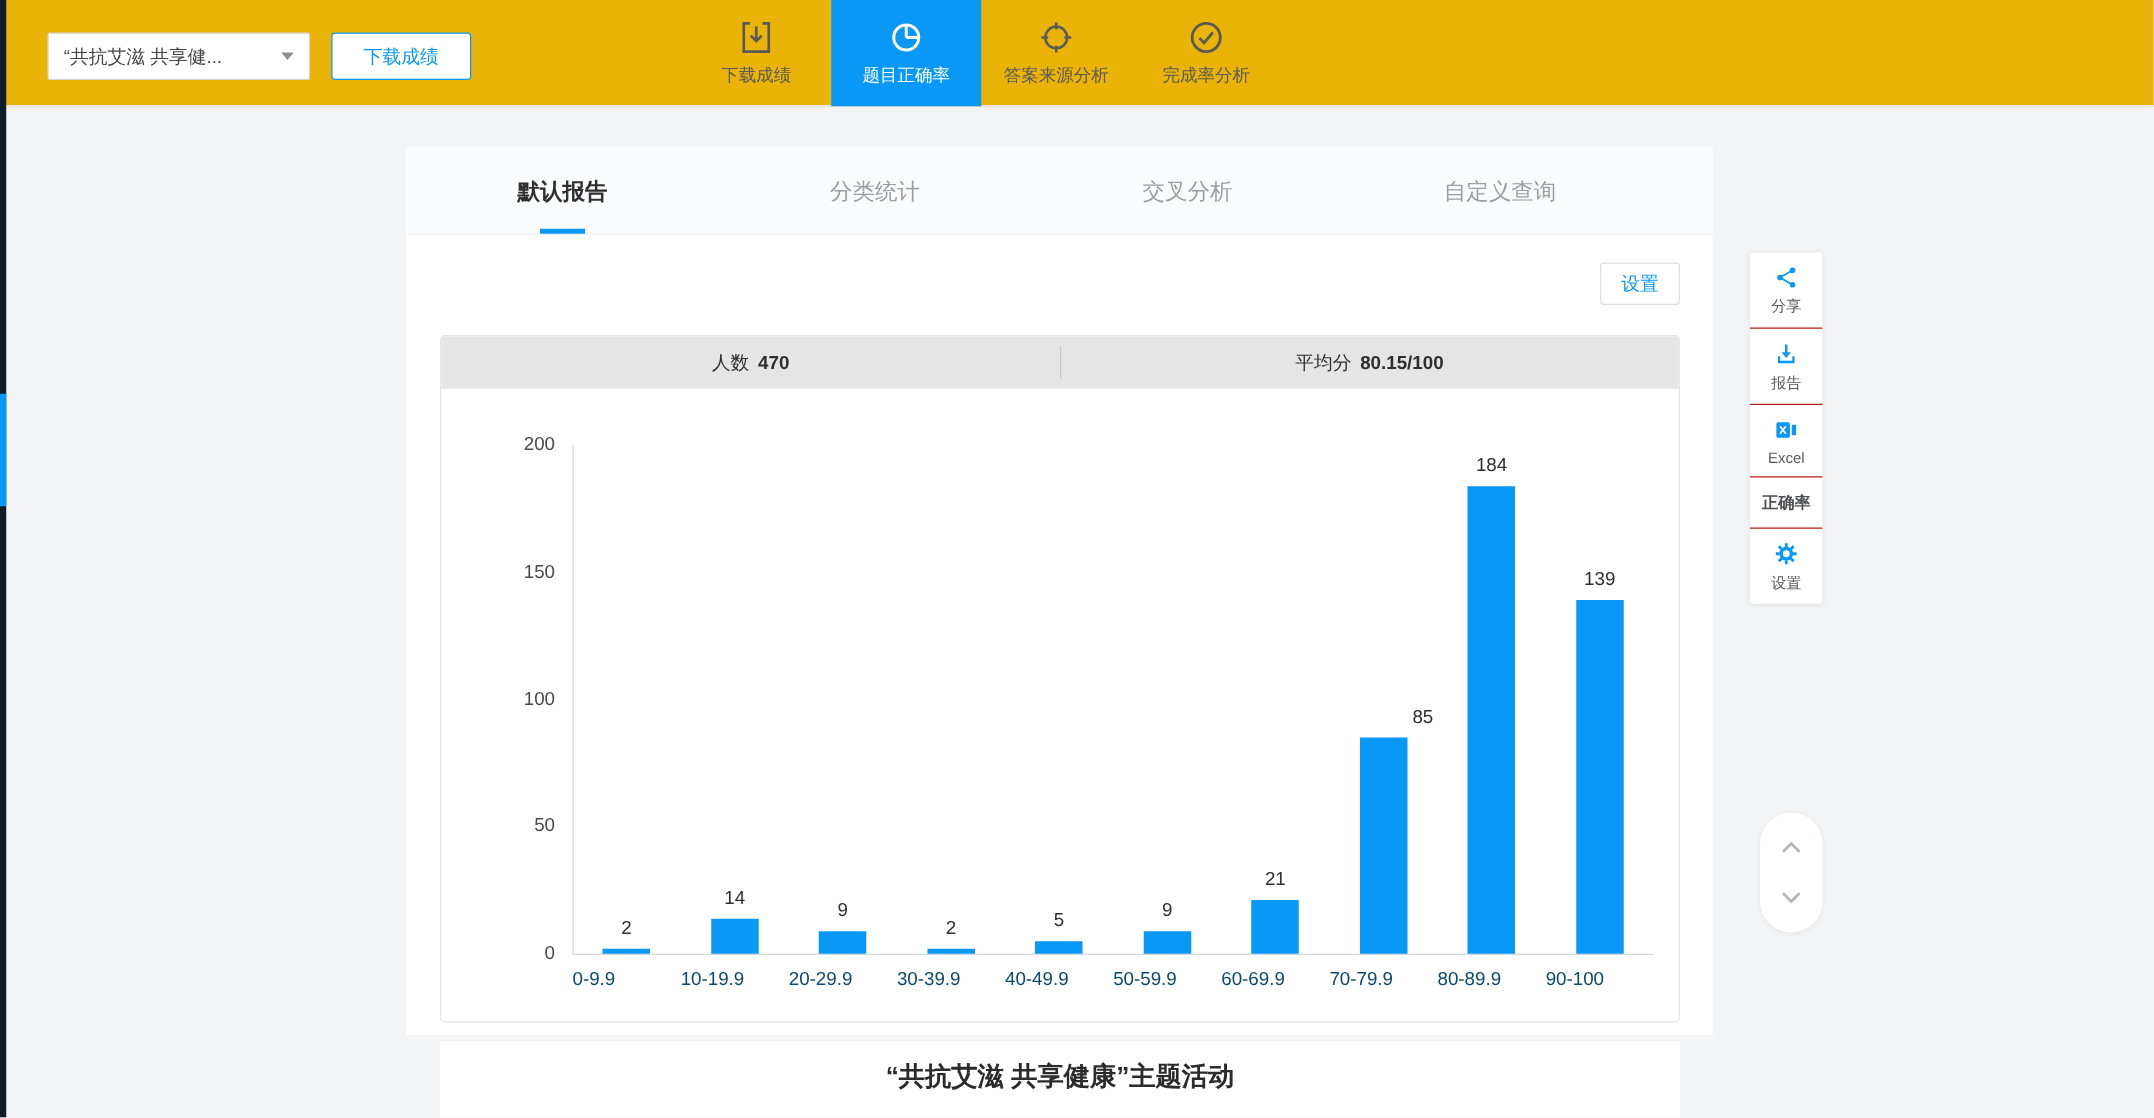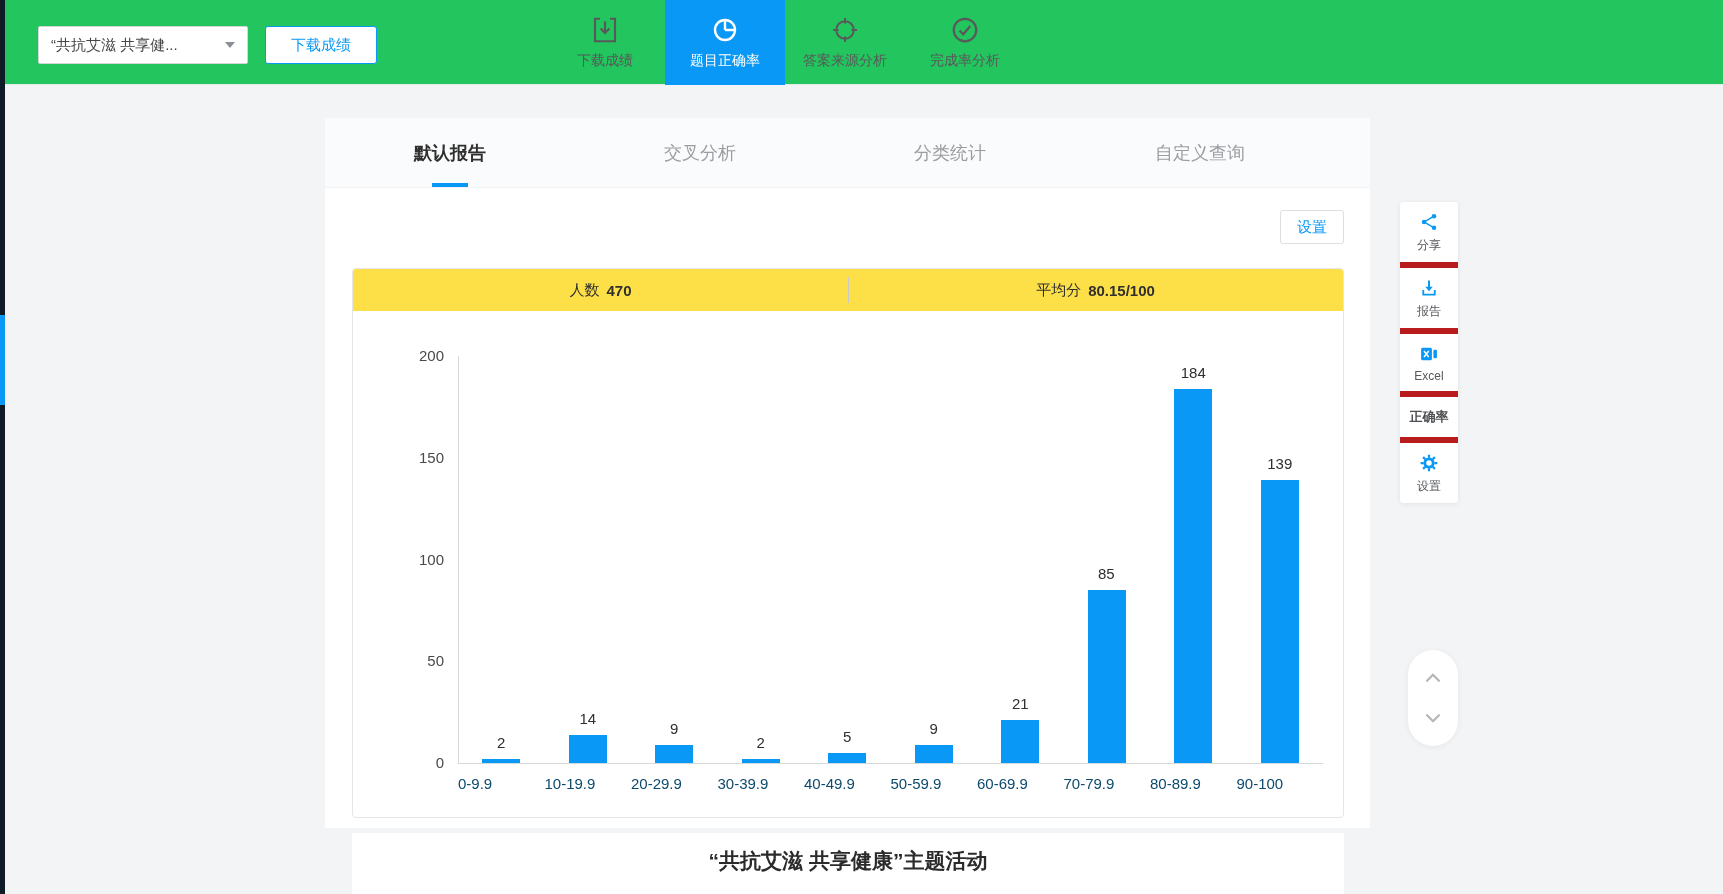--- a/index.html
+++ b/index.html
@@ -8,21 +8,21 @@
     position:relative; overflow:hidden;
     background:#f3f4f6;
     font-family:"Liberation Sans","DejaVu Sans",sans-serif;
     color:#333;
   }
   
   .left-strip { position:absolute; left:0; top:0; width:5px; height:894px; background:#101b28; z-index:40; }
   .left-strip .indicator { position:absolute; left:0; top:315px; width:5px; height:90px; background:var(--accent); }
 
   
-  .topbar { position:absolute; left:0; top:0; width:1723px; height:85px; background:#22c55e; border-bottom:1px solid #e7e8ea; z-index:10; }
+  .topbar { position:absolute; left:0; top:0; width:1723px; height:85px; background:#eab308; border-bottom:1px solid #e7e8ea; z-index:10; }
   .survey-select { position:absolute; left:38px; top:26px; width:210px; height:38px;
     border:1px solid #d4d6d9; border-radius:2px; background:#fff;
     display:flex; align-items:center; justify-content:space-between;
     padding:0 12px; font-size:15px; color:#454545; cursor:pointer; }
   .caret-down { width:0; height:0; border-left:5px solid transparent; border-right:5px solid transparent; border-top:6px solid #8a8f96; }
   .preview-btn { position:absolute; left:265px; top:26px; width:112px; height:38px;
     background:#fff; border:1px solid var(--accent); border-radius:3px;
     color:var(--accent); font-size:15px; display:flex; align-items:center; justify-content:center; cursor:pointer; }
   .nav { position:absolute; left:545px; top:0; height:85px; display:flex; }
   .nav-item { width:120px; height:85px; display:flex; flex-direction:column; align-items:center; justify-content:center;
@@ -39,42 +39,42 @@
   .tab.active { color:#2f2f2f; font-weight:bold; }
   .tab.active::after { content:""; position:absolute; bottom:0; left:50%; transform:translateX(-50%);
     width:36px; height:4px; background:var(--accent); }
   .settings-btn { position:absolute; left:955px; top:92px; width:64px; height:34px;
     background:#fff; border:1px solid #dcdee1; border-radius:3px; color:var(--accent);
     font-size:15px; display:flex; align-items:center; justify-content:center; cursor:pointer; }
 
   
   .panel { position:absolute; left:27px; top:150px; width:992px; height:550px;
     border:1px solid #e3e5e8; border-radius:4px; background:#fff; overflow:hidden; }
-  .stats { position:relative; height:42px; background:#fde047; display:flex; }
+  .stats { position:relative; height:42px; background:#e5e5e5; display:flex; }
   .stats-half { flex:1; display:flex; align-items:center; justify-content:center; gap:7px; font-size:15px; color:#2f2f2f; }
   .stats-half b { font-weight:bold; }
   .stats-divider { position:absolute; left:50%; top:8px; width:1px; height:26px; background:#c6cacf; }
   .plot { position:relative; height:506px; }
   .axis-v { position:absolute; left:105px; top:45px; width:1px; height:407px; background:#d6d9dc; }
   .axis-h { position:absolute; left:105px; top:452px; width:865px; height:1px; background:#d6d9dc; }
   .ytick { position:absolute; width:60px; text-align:right; font-size:15px; color:#4a4a4a; }
   .bar { position:absolute; background:var(--bar-color); }
   .bar-value { position:absolute; text-align:center; font-size:15px; color:#2f2f2f; }
   .xcat { position:absolute; top:464px; font-size:15px; color:#0c4a6e; }
 
   
   .chart-title-block { position:absolute; left:352px; top:833px; width:992px; height:61px; background:#fff;
     display:flex; justify-content:center; padding-top:14px; }
   .chart-title { font-size:21px; font-weight:bold; color:#2b2b2b; }
 
   
   .toolbar { position:absolute; left:1400px; top:202px; width:58px; background:#fff; border-radius:3px;
     box-shadow:0 1px 5px rgba(0,0,0,.08); display:flex; flex-direction:column; }
   .tool { display:flex; flex-direction:column; align-items:center; gap:5px; padding:10px 0 8px;
-    font-size:12px; color:#56585c; border-bottom:6px solid #b91c1c; cursor:pointer; }
+    font-size:12px; color:#56585c; border-bottom:1px solid #b91c1c; cursor:pointer; }
   .tool:last-child { border-bottom:none; }
   .tool .ticon { width:20px; height:20px; color:var(--accent); }
   .tool .ticon svg { width:20px; height:20px; }
   .tool.text-only { font-size:13px; padding:11px 0; color:#4d4f52;font-weight:bold; }
 
   
   .scroll-pill { position:absolute; left:1408px; top:650px; width:50px; height:96px; background:#fff;
     border-radius:25px; box-shadow:0 1px 6px rgba(0,0,0,.06);
     display:flex; flex-direction:column; align-items:center; justify-content:space-evenly; }
   .scroll-btn { width:26px; height:26px; color:#b4b6b9; cursor:pointer; display:flex; align-items:center; justify-content:center; }
@@ -129,22 +129,22 @@
           </svg>
         </span>
         <span>完成率分析</span>
       </div>
     </div>
 </div>
 
 <div class="card">
   <div class="tabs" id="tabs">
       <div class="tab active">默认报告</div>
+      <div class="tab">分类统计</div>
       <div class="tab">交叉分析</div>
-      <div class="tab">分类统计</div>
       <div class="tab">自定义查询</div>
     </div>
   <button class="settings-btn">设置</button>
 
   <div class="panel">
     <div class="stats">
       <div class="stats-half">
         <span>人数</span>
         <b>470</b>
       </div>
@@ -177,21 +177,21 @@
         <div class="bar" style="left: 475.25px; width: 38px; top: 442px; height: 10px;"></div>
         <div class="bar-value" style="left: 451px; width: 86.5px; top: 417px;">5</div>
         <div class="xcat" style="left: 451px; width: 86.5px;">40-49.9</div>
         <div class="bar" style="left: 561.75px; width: 38px; top: 434px; height: 18px;"></div>
         <div class="bar-value" style="left: 537.5px; width: 86.5px; top: 409px;">9</div>
         <div class="xcat" style="left: 537.5px; width: 86.5px;">50-59.9</div>
         <div class="bar" style="left: 648.25px; width: 38px; top: 409px; height: 43px;"></div>
         <div class="bar-value" style="left: 624px; width: 86.5px; top: 384px;">21</div>
         <div class="xcat" style="left: 624px; width: 86.5px;">60-69.9</div>
         <div class="bar" style="left: 734.75px; width: 38px; top: 279px; height: 173px;"></div>
-        <div class="bar-value" style="left: 710px; width: 86.5px; top: 254px;">85</div>
+        <div class="bar-value" style="left: 742px; width: 86.5px; top: 254px;">85</div>
         <div class="xcat" style="left: 710.5px; width: 86.5px;">70-79.9</div>
         <div class="bar" style="left: 821.25px; width: 38px; top: 78px; height: 374px;"></div>
         <div class="bar-value" style="left: 797px; width: 86.5px; top: 53px;">184</div>
         <div class="xcat" style="left: 797px; width: 86.5px;">80-89.9</div>
         <div class="bar" style="left: 907.75px; width: 38px; top: 169px; height: 283px;"></div>
         <div class="bar-value" style="left: 883.5px; width: 86.5px; top: 144px;">139</div>
         <div class="xcat" style="left: 883.5px; width: 86.5px;">90-100</div>
       </div>
   </div>
 </div>

